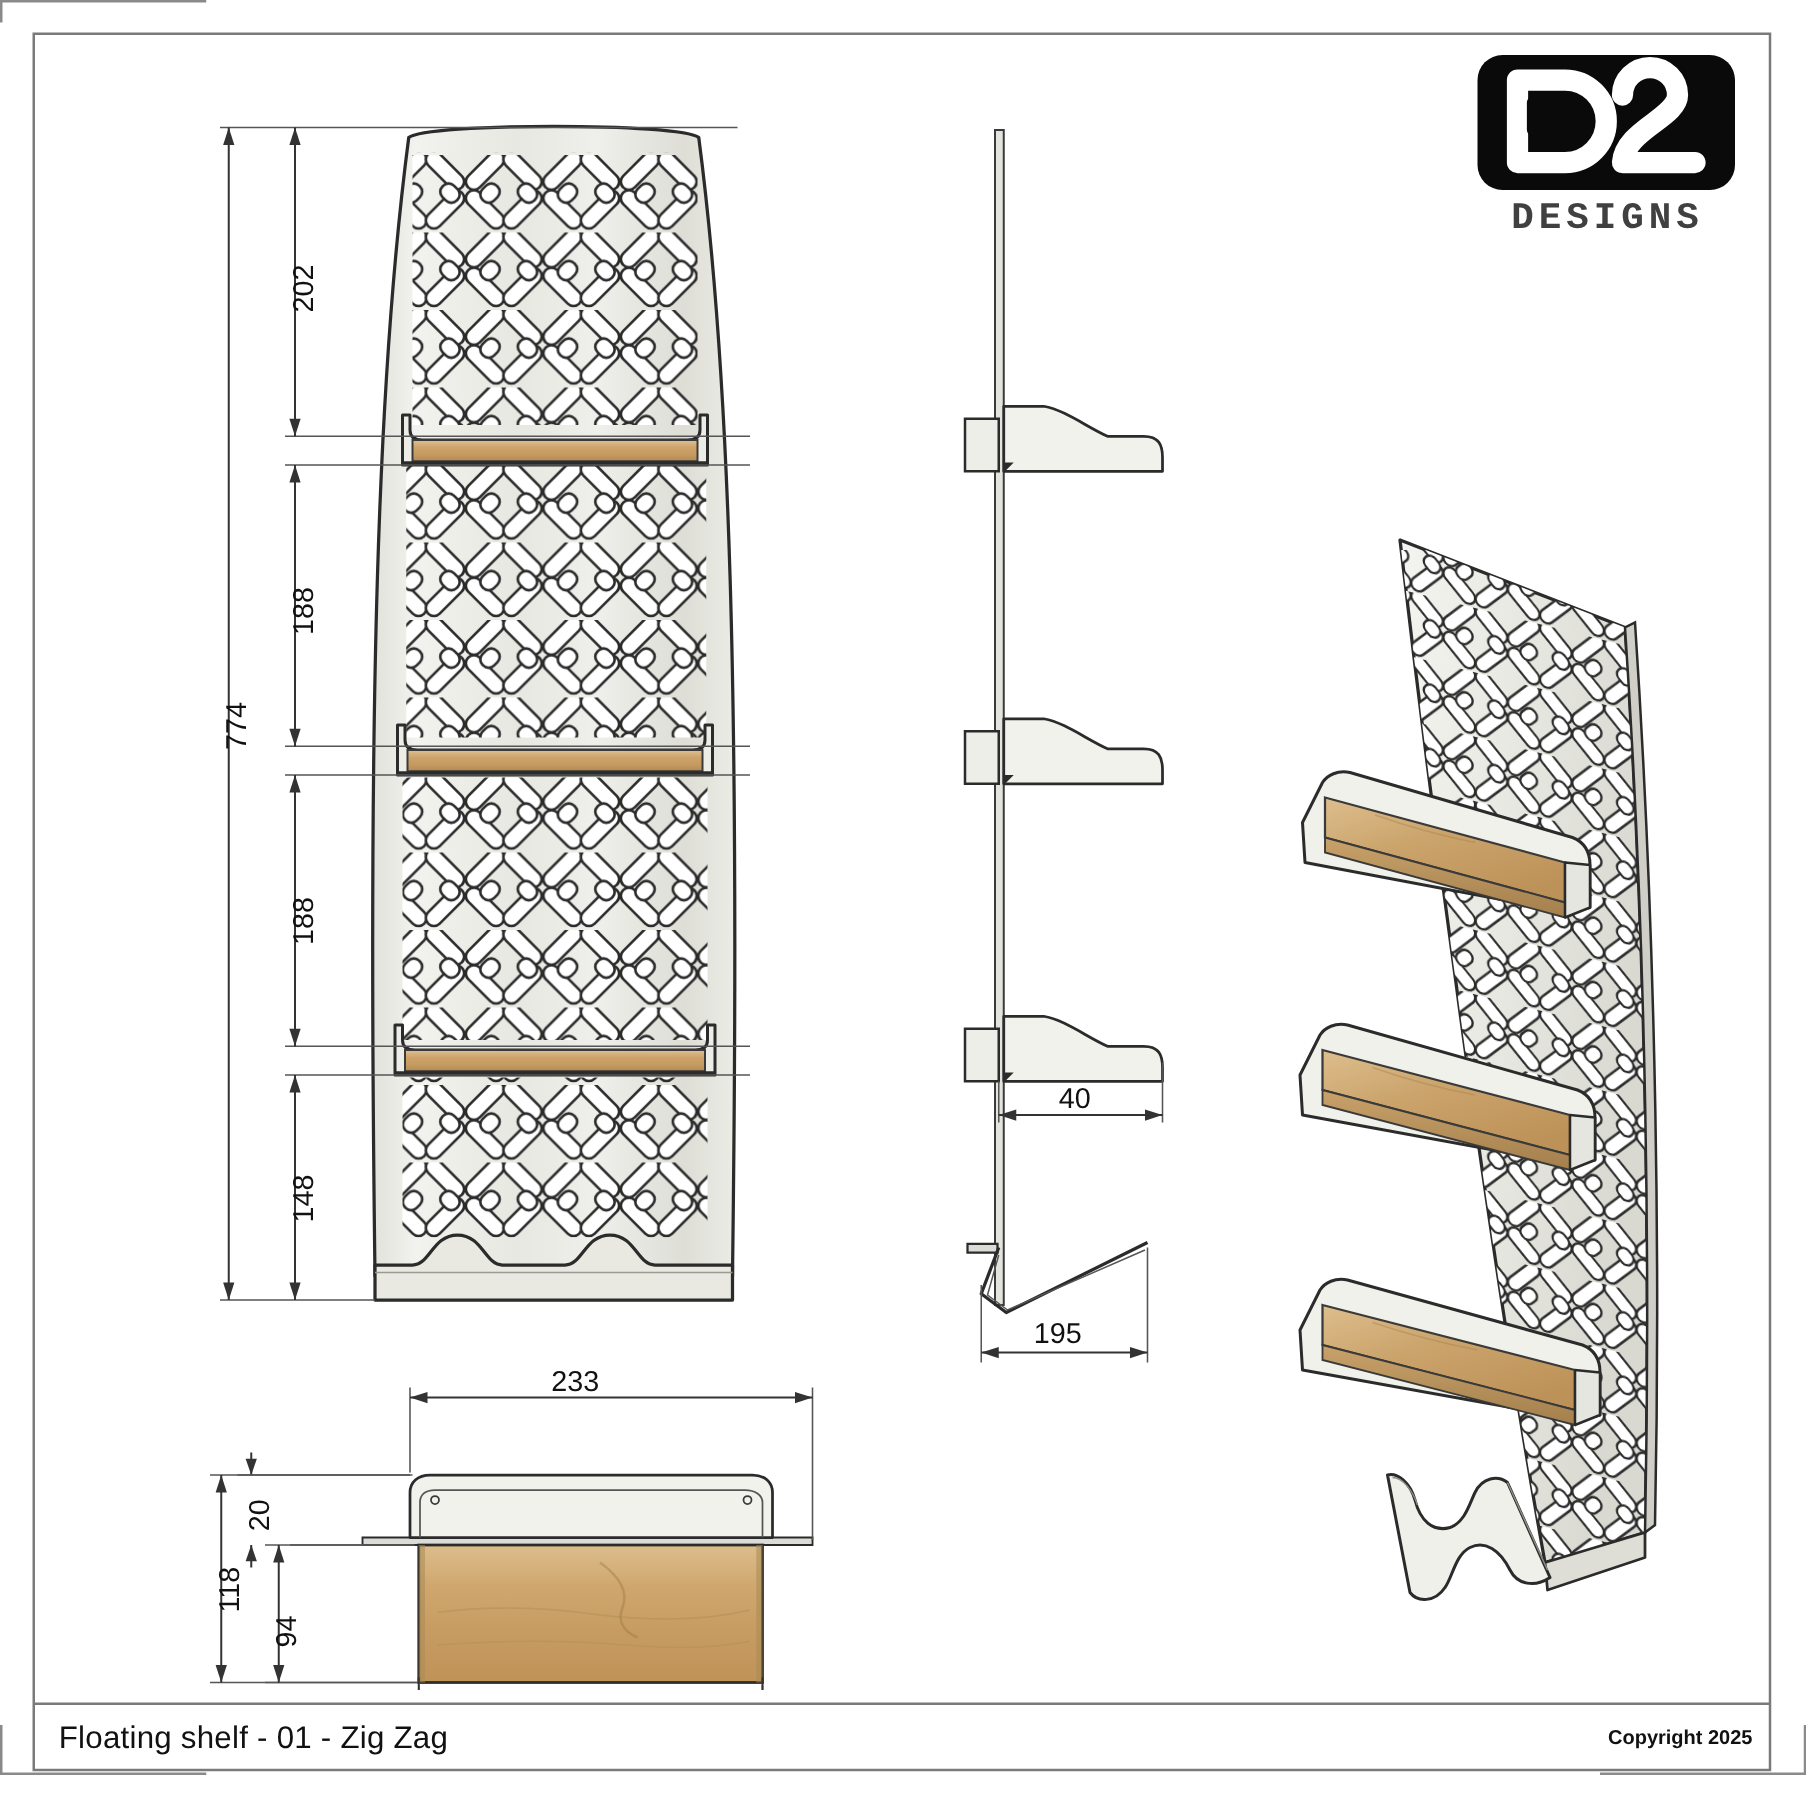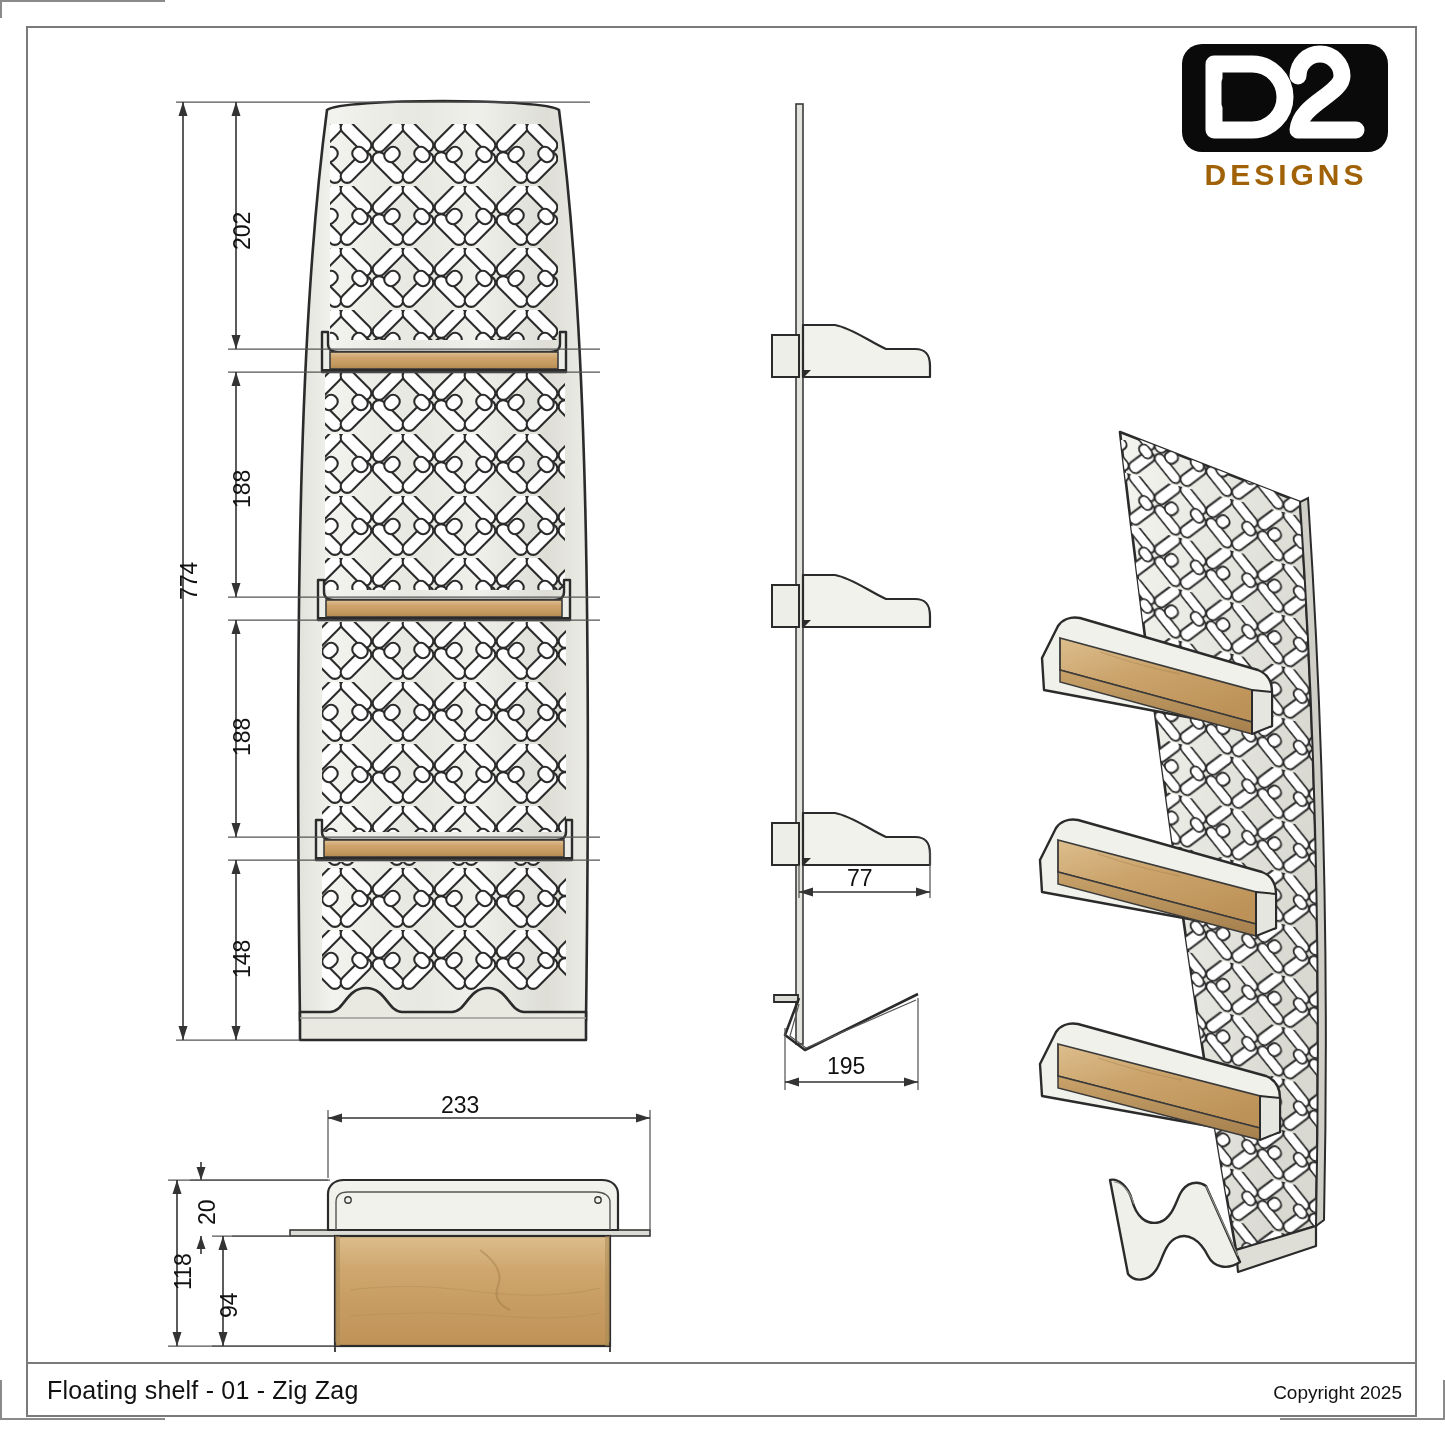--- a/index.html
+++ b/index.html
@@ -42,29 +42,29 @@
     width:1389px;height:66px;
   }
   .tb-line{position:absolute;left:0;top:0;width:100%;height:2px;background:#7a7a7a;}
   .tb-title{
     position:absolute;left:20px;top:14px;
     font-size:25px;letter-spacing:.2px;color:#111;
     white-space:nowrap;
   }
   .tb-copy{
     position:absolute;right:14px;top:20px;
-    font-size:19px;color:#111;white-space:nowrap;
+    font-size:16px;color:#111;white-space:nowrap;font-weight:bold;
   }
 
   
   .logo{position:absolute;left:1180px;top:42px;width:210px;height:150px;}
   .logo-word{
     position:absolute;left:8px;top:116px;width:196px;
     text-align:center;font-size:30px;font-weight:bold;
-    letter-spacing:4px;color:#a16207;
+    letter-spacing:4px;color:#404040;font-family:Liberation Mono, monospace;
   }
 
   
   .view{position:absolute;}
   svg{display:block;overflow:visible;}
 
   .dimtxt{
     position:absolute;
     font-size:23px;color:#111;
     white-space:nowrap;
@@ -285,21 +285,21 @@
         <line x1="85" y1="968" x2="85" y2="1030"></line>
         <line x1="218" y1="938" x2="218" y2="1030"></line>
       </g>
       <g stroke="#333" stroke-width="1.6">
         <line x1="85" y1="1022" x2="218" y2="1022"></line>
         <path d="M85 1022 l14 -4.5 l0 9 Z" fill="#333" stroke="none"></path>
         <path d="M218 1022 l-14 -4.5 l0 9 Z" fill="#333" stroke="none"></path>
       </g>
     </svg>
 
-    <div class="dimtxt" style="left:147px;top:805px;">77</div>
+    <div class="dimtxt" style="left:147px;top:805px;">40</div>
     <div class="dimtxt" style="left:127px;top:993px;">195</div>
   </div>
 
   <div class="view" style="left:150px;top:1090px;width:520px;height:270px;">
     <svg width="520" height="270" viewBox="0 0 520 270">
       <defs>
         <linearGradient id="woodG2" x1="0" y1="0" x2="0" y2="1">
           <stop offset="0" stop-color="#dcbd8c"></stop>
           <stop offset="0.30" stop-color="#cfa76e"></stop>
           <stop offset="0.62" stop-color="#c79c62"></stop>

